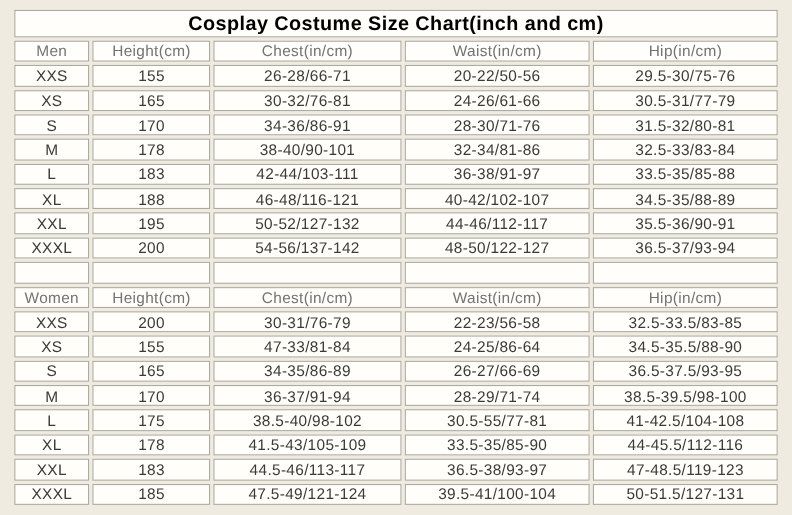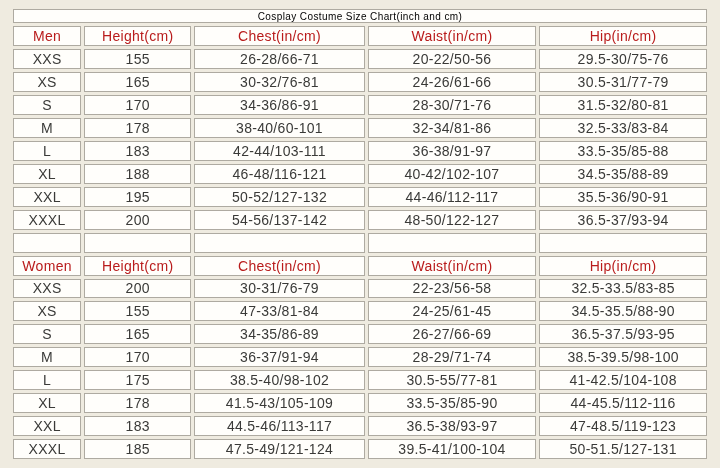--- a/index.html
+++ b/index.html
@@ -32,27 +32,27 @@
     text-align: center;
     vertical-align: middle;
     font-size: 14px;
     color: #3a3a38;
     padding: 0 2px;
     white-space: nowrap;
     overflow: hidden;
     letter-spacing: 0.3px;
   }
   td.title-cell {
-    font-weight: normal;
+    font-weight: bold;
     color: #000000;
-    font-size: 10px;
+    font-size: 18px;
     letter-spacing: 0.4px;
   }
   td.hdr {
-    color: #b91c1c;
+    color: #737373;
   }
 </style>
 </head>
 <body>
 
 <div class="page">
   <table class="size-chart">
     <colgroup>
       <col style="width:10%">
       <col style="width:15.7%">
@@ -88,21 +88,21 @@
         <tr>
           <td>S</td>
           <td>170</td>
           <td>34-36/86-91</td>
           <td>28-30/71-76</td>
           <td>31.5-32/80-81</td>
         </tr>
         <tr>
           <td>M</td>
           <td>178</td>
-          <td>38-40/60-101</td>
+          <td>38-40/90-101</td>
           <td>32-34/81-86</td>
           <td>32.5-33/83-84</td>
         </tr>
         <tr>
           <td>L</td>
           <td>183</td>
           <td>42-44/103-111</td>
           <td>36-38/91-97</td>
           <td>33.5-35/85-88</td>
         </tr>
@@ -145,21 +145,21 @@
           <td>XXS</td>
           <td>200</td>
           <td>30-31/76-79</td>
           <td>22-23/56-58</td>
           <td>32.5-33.5/83-85</td>
         </tr>
         <tr>
           <td>XS</td>
           <td>155</td>
           <td>47-33/81-84</td>
-          <td>24-25/61-45</td>
+          <td>24-25/86-64</td>
           <td>34.5-35.5/88-90</td>
         </tr>
         <tr>
           <td>S</td>
           <td>165</td>
           <td>34-35/86-89</td>
           <td>26-27/66-69</td>
           <td>36.5-37.5/93-95</td>
         </tr>
         <tr>

